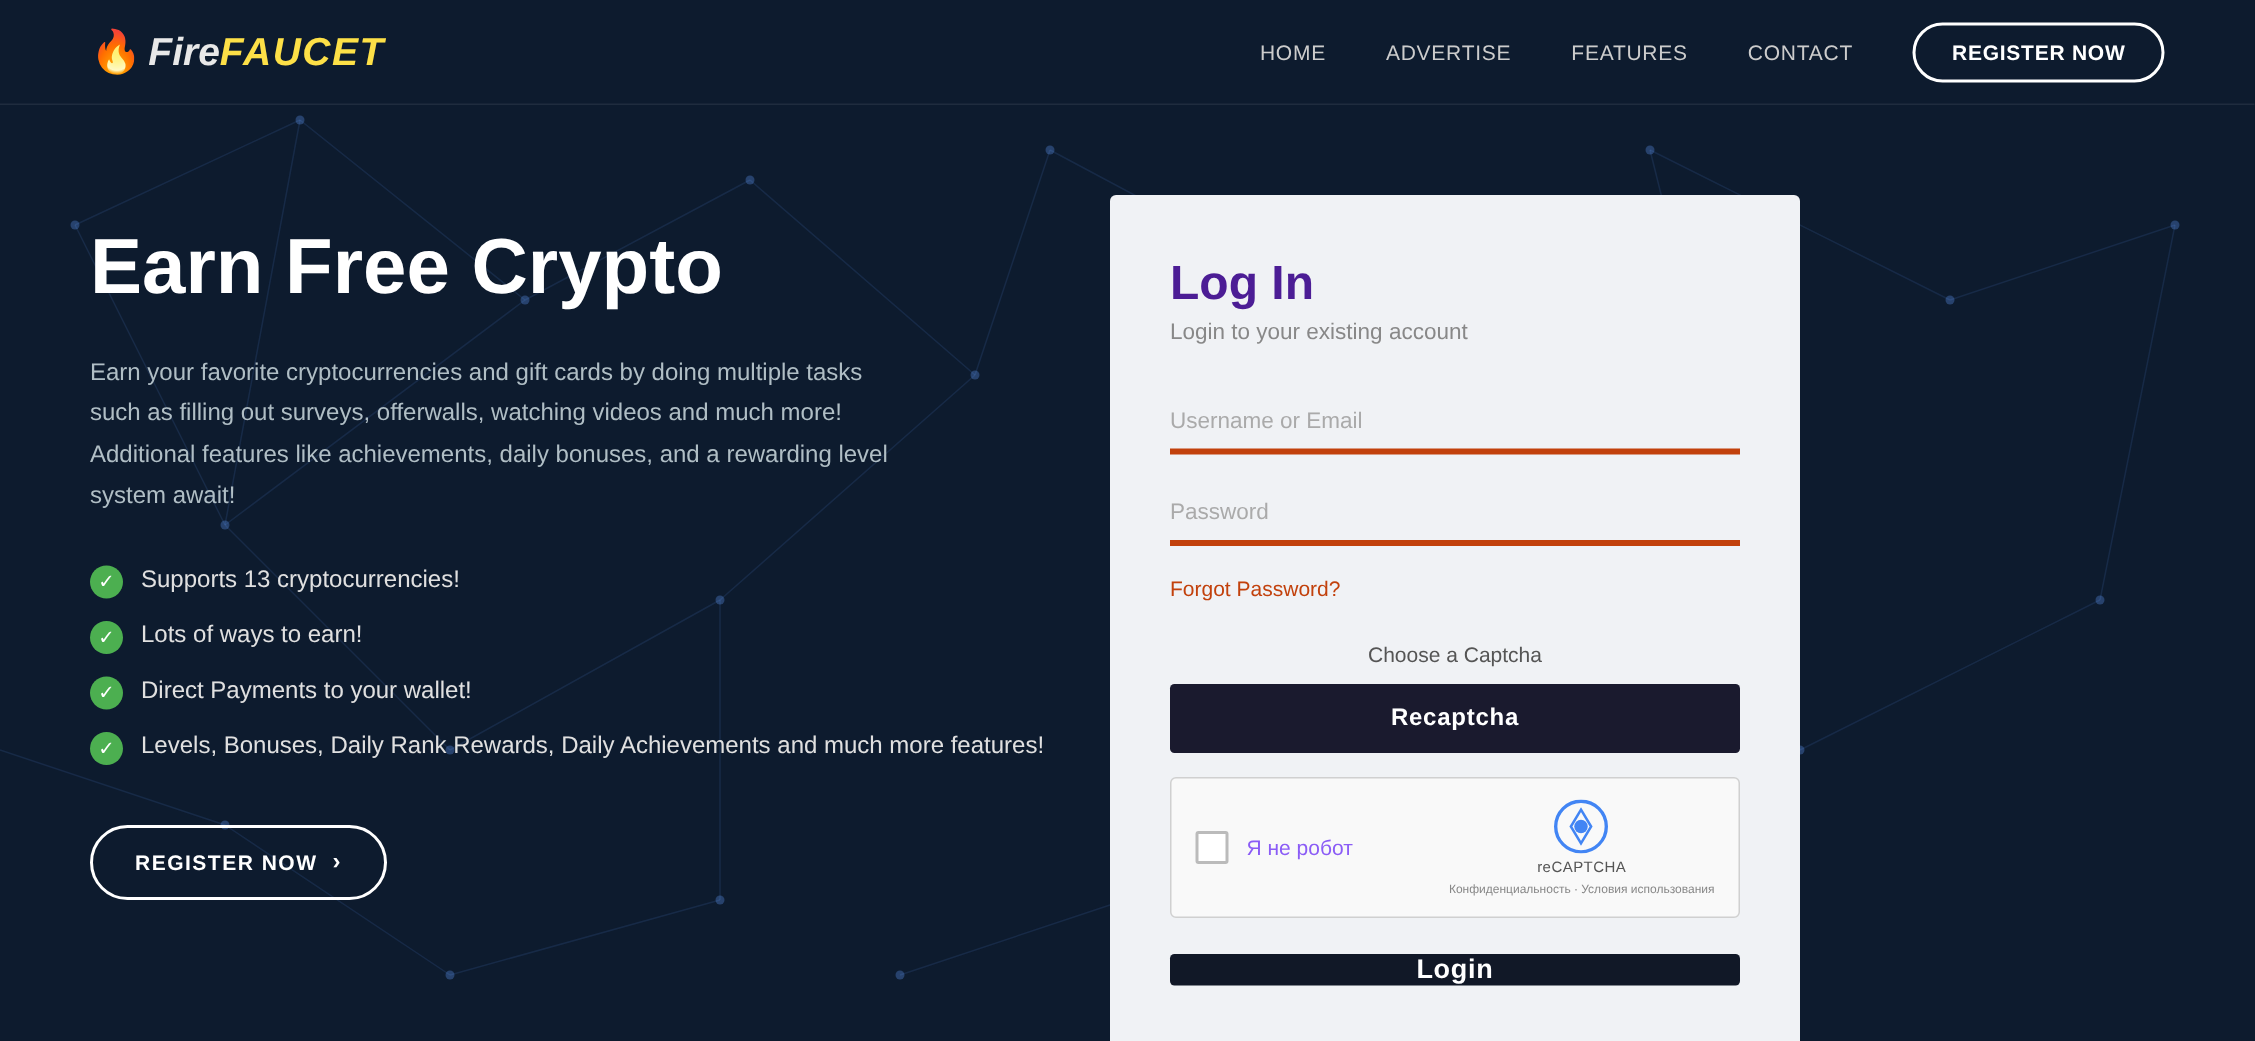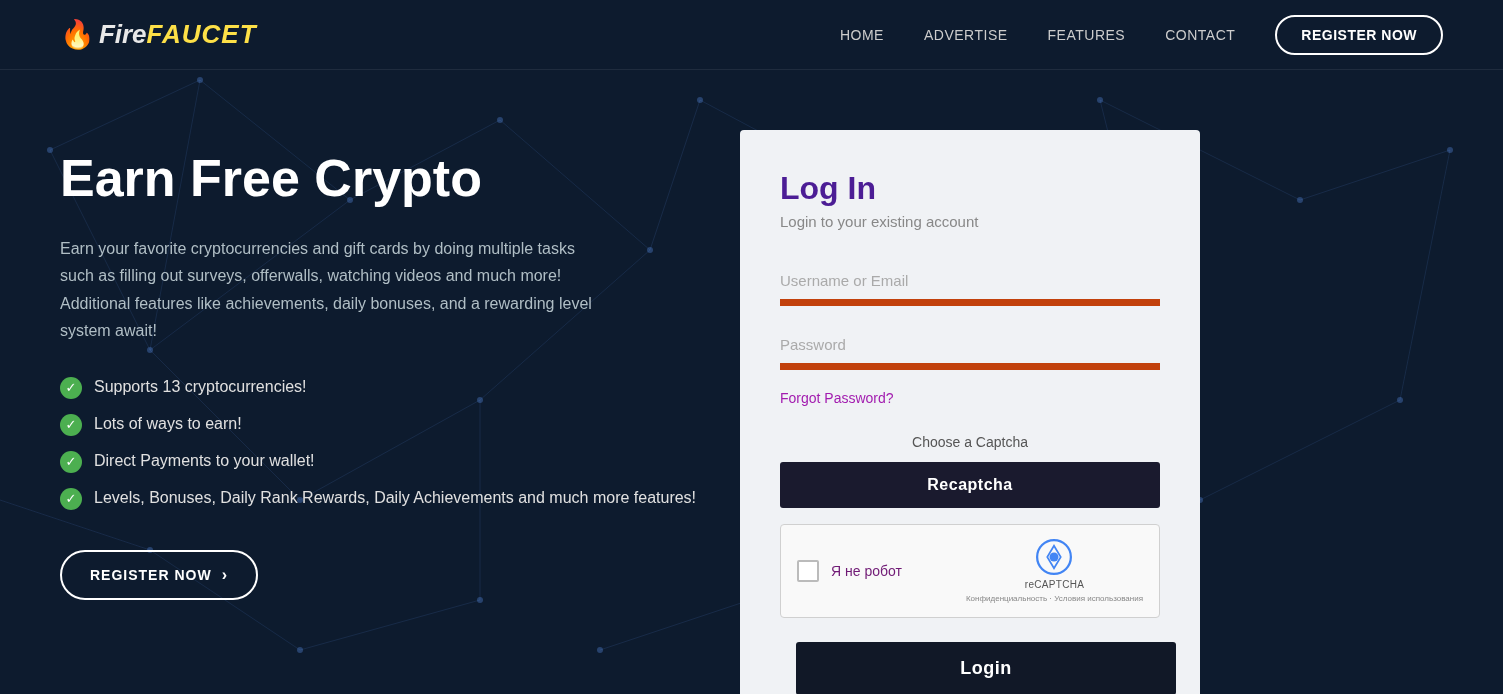--- a/index.html
+++ b/index.html
@@ -192,35 +192,35 @@
     }
 
     .form-group {
       margin-bottom: 20px;
     }
 
     .form-input {
       width: 100%;
       background: transparent;
       border: none;
-      border-bottom: 7px solid #c2410c;
+      border-bottom: 4px solid #c2410c;
       padding: 10px 0;
       font-size: 15px;
       color: #555;
       outline: none;
       transition: border-color 0.2s;
     }
 
     .form-input::placeholder {
       color: #aaa;
     }
 
     .forgot-password {
       display: block;
-      color: #a21caf;
+      color: #c2410c;
       text-decoration: none;
       font-size: 14px;
       margin-top: 8px;
       margin-bottom: 28px;
     }
 
     .captcha-label {
       text-align: center;
       font-size: 14px;
       color: #555;
@@ -264,21 +264,21 @@
       width: 22px;
       height: 22px;
       border: 2px solid #bbb;
       border-radius: 2px;
       background: #fff;
       flex-shrink: 0;
     }
 
     .recaptcha-text {
       font-size: 14px;
-      color: #701a75;
+      color: #8b5cf6;
     }
 
     .recaptcha-right {
       display: flex;
       flex-direction: column;
       align-items: center;
       gap: 4px;
     }
 
     .recaptcha-logo {
@@ -298,26 +298,24 @@
       text-align: left;
     }
 
     .btn-login {
       display: block;
       width: 100%;
       background: #111827;
       color: #fff;
       border: none;
       border-radius: 3px;
-      padding: 16px;
       font-size: 18px;
       font-weight: 600;
       cursor: pointer;
       letter-spacing: 0.5px;
-      margin-left: 16px;
     }
 
     
     svg.bg-svg {
       position: fixed;
       top: 0; left: 0;
       width: 100%; height: 100%;
       z-index: 0;
       pointer-events: none;
     }

